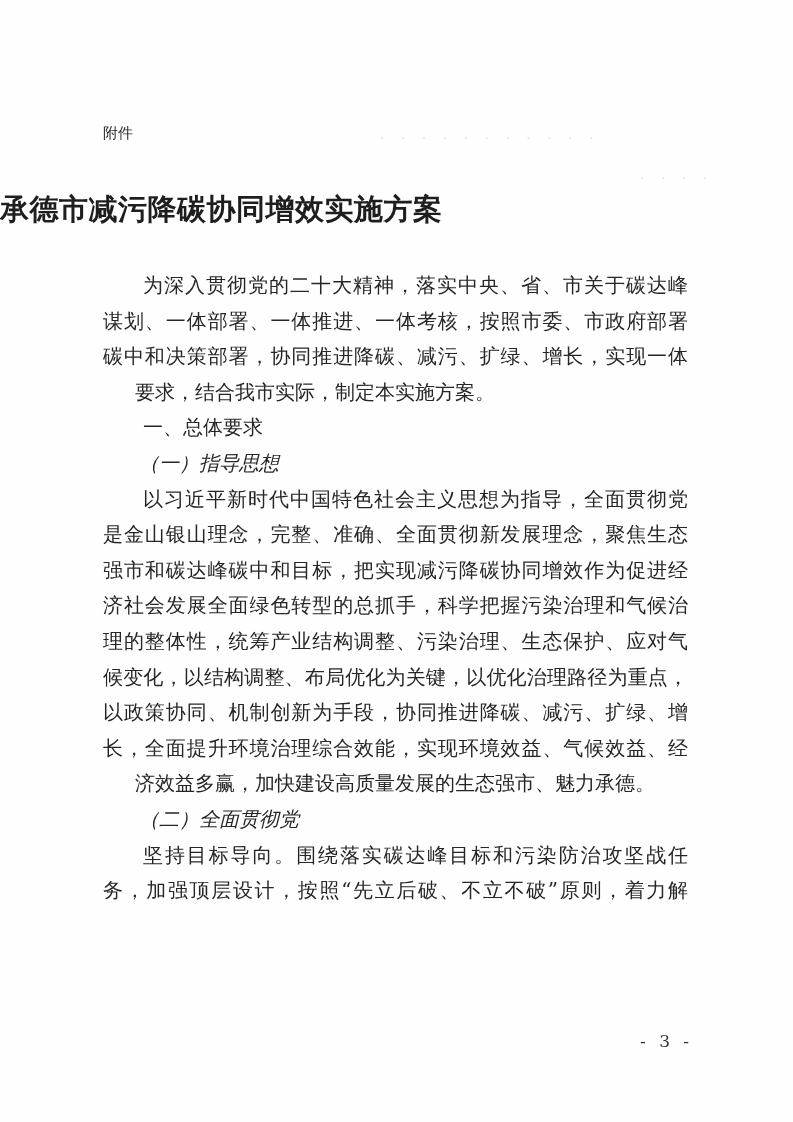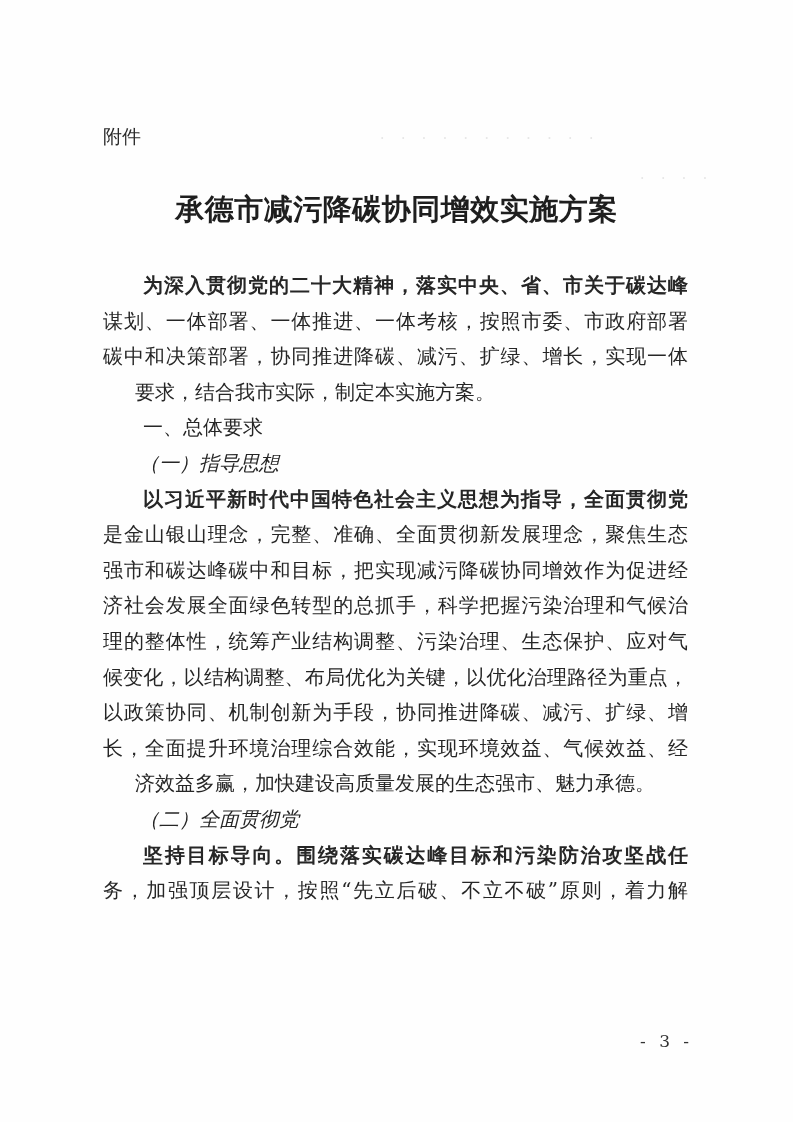--- a/index.html
+++ b/index.html
@@ -1,24 +1,24 @@
 <!DOCTYPE html>
 <html><head>
 <meta charset="utf-8">
 <style>
   html, body { margin: 0; padding: 0; background: #ffffff; }
   body { width: 793px; height: 1122px; position: relative; overflow: hidden; }
   .page { position: absolute; left: 0; top: 0; width: 793px; height: 1122px; background: #fefefe; }
   .ghost { position: absolute; color: #e6e6e6; font-family: "DejaVu Serif", serif; font-size: 14px; letter-spacing: 6px; }
-  .attach { position: absolute; left: 103px; top: 124px; font-family: "DejaVu Sans", sans-serif; font-size: 19px; color: #2a2a2a; }
-  .title { position: absolute; left: 0; width: 793px; top: 190px; text-align: center; font-family: "DejaVu Serif", serif; font-weight: bold; font-size: 29px; color: #1e1e1e; letter-spacing: 0.5px; }
+  .attach { position: absolute; left: 103px; top: 124px; font-family: "DejaVu Sans", sans-serif; font-size: 15px; color: #2a2a2a; }
+  .title { position: absolute; left: 0; width: 793px; top: 190px; font-family: "DejaVu Serif", serif; font-weight: bold; font-size: 29px; color: #1e1e1e; letter-spacing: 0.5px; }
   .body { position: absolute; left: 103px; top: 268px; width: 585px; font-family: "DejaVu Serif", serif; font-size: 20px; color: #262626; line-height: 35.6px; }
   .line { display: block; white-space: nowrap; text-align: justify; text-align-last: justify; height: 35.6px; }
   .line.last { text-align-last: left; margin-left: 32px; }
-  .indent { padding-left: 40px; font-weight: bold; }
+  .indent { padding-left: 40px; }
   .h1 { font-family: "DejaVu Sans", sans-serif; padding-left: 40px; text-align-last: left; }
   .h2 { padding-left: 36px; text-align-last: left; font-style: italic; }
   .pagenum { position: absolute; left: 640px; top: 1031px; font-family: "DejaVu Serif", serif; font-size: 17px; color: #333; letter-spacing: 4px; }
 </style>
 </head>
 <body>
 
 <div class="page">
 
   <div class="ghost" style="left:380px; top:130px;">· · · ·  · · · ·  · · ·</div>

